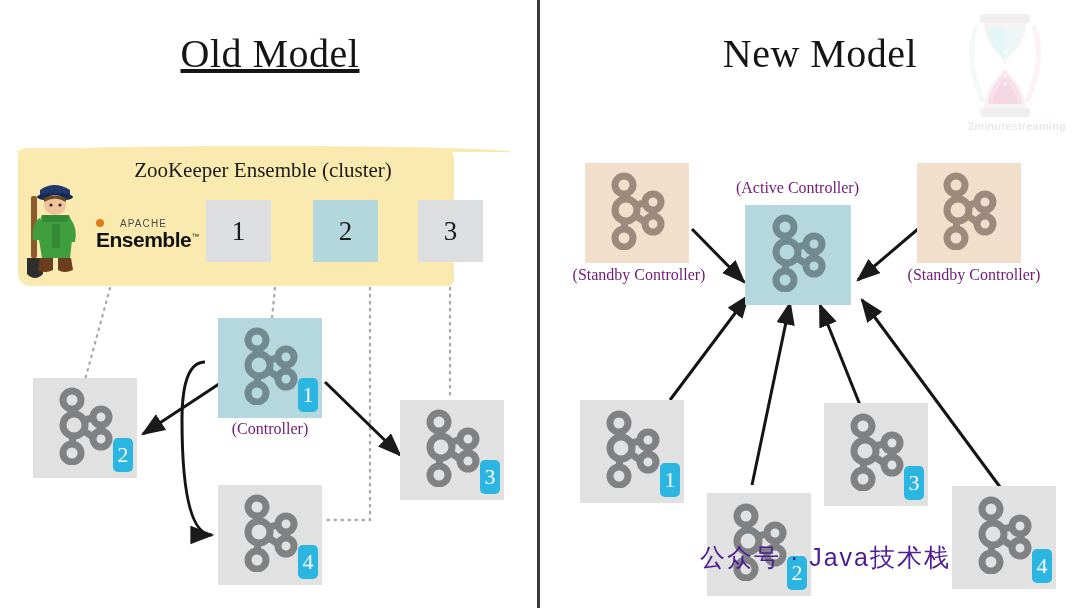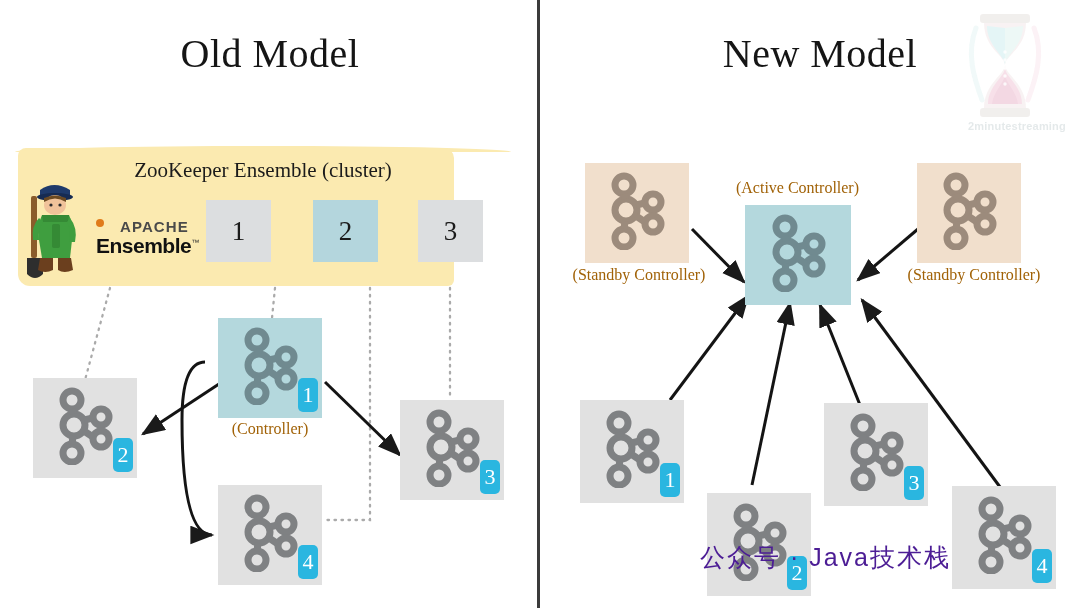--- a/index.html
+++ b/index.html
@@ -17,21 +17,21 @@
     background: #3b3b3b;
   }
 
   
   .panel-title {
     position: absolute; text-align: center;
     font-family: "Liberation Serif", serif;
     font-size: 40px; color: #151515; letter-spacing: .5px;
     white-space: nowrap;
   }
-  #title-old { left: 100px; top: 30px; width: 340px; }
+  #title-old { left: 100px; top: 30px; width: 340px; text-decoration: underline; }
   #title-new { left: 650px; top: 30px; width: 340px; }
 
   
   .zk-band {
     position: absolute; left: 18px; top: 148px; width: 436px; height: 138px;
     background: #fbeab0;
     border-radius: 8px 10px 6px 12px;
   }
   .zk-band:before{
     content:""; position:absolute; left:-3px; top:-2px; width:496px; height:6px;
@@ -42,21 +42,21 @@
     font-size: 21px; color: #1b1b1b; font-family:"Liberation Serif",serif;
   }
 
   
   .zk-logo { position: absolute; left: 18px; top: 178px; width: 185px; height: 105px; }
   .zk-wordmark {
     position:absolute; left: 78px; top: 40px; width: 120px;
     font-family:"Liberation Sans", sans-serif;
   }
   .zk-apache {
-    font-size: 15px; letter-spacing: 1.1px; color:#4a4a4a; font-weight:700;
+    font-size: 10px; letter-spacing: 1.1px; color:#4a4a4a; font-weight:400;
     padding-left: 24px; position: relative;
   }
   .zk-apache:before{
     content:""; position:absolute; left:0; top:1px; width:8px; height:8px;
     border-radius:50%; background:#e07b1a;
   }
   .zk-word {
     font-size: 21px; font-weight: 800; color:#111; letter-spacing:-.5px; line-height:1;
   }
   .zk-tm { font-size:8px; vertical-align:super; font-weight:400; color:#333; }
@@ -83,21 +83,21 @@
     width:20px; height:34px; border-radius:5px;
     background:#2ab6e0;
     display:flex; align-items:center; justify-content:center;
     color:#ffffff; font-size:22px; font-family:"Liberation Serif",serif; line-height:1;
   }
   .kbox .klogo { position:absolute; left:50%; top:48%; transform:translate(-50%,-50%); }
 
   
   .caption {
     position:absolute; white-space:nowrap; text-align:center;
-    font-family:"Liberation Serif", serif; font-size:16px; color:#a16207;
+    font-family:"Liberation Serif", serif; font-size:16px; color:#701a75;
   }
 
   
   #links { position:absolute; left:0; top:0; width:1080px; height:608px; pointer-events:none; }
 
   
   .brand { position:absolute; left:950px; top:8px; width:110px; height:132px; opacity:.55; }
   .brand-name {
     position:absolute; left:0; top:112px; width:110px; text-align:center;
     font-family:"Liberation Sans", sans-serif; font-size:11px; font-weight:700;

